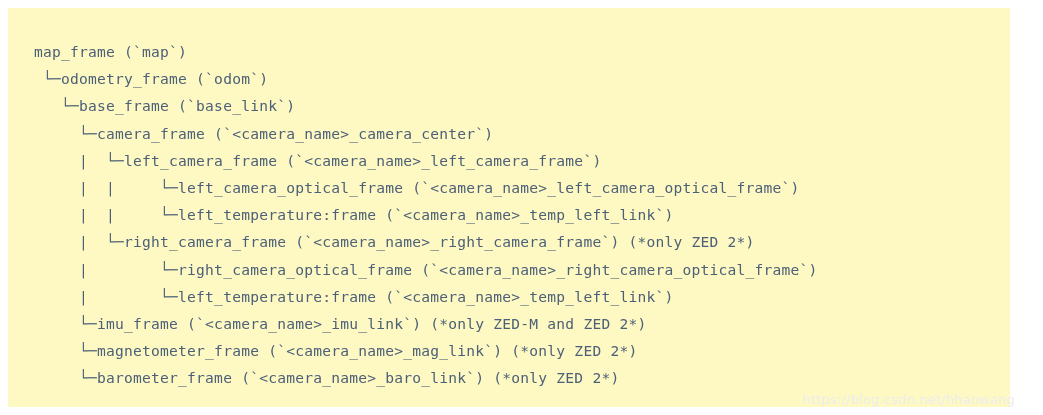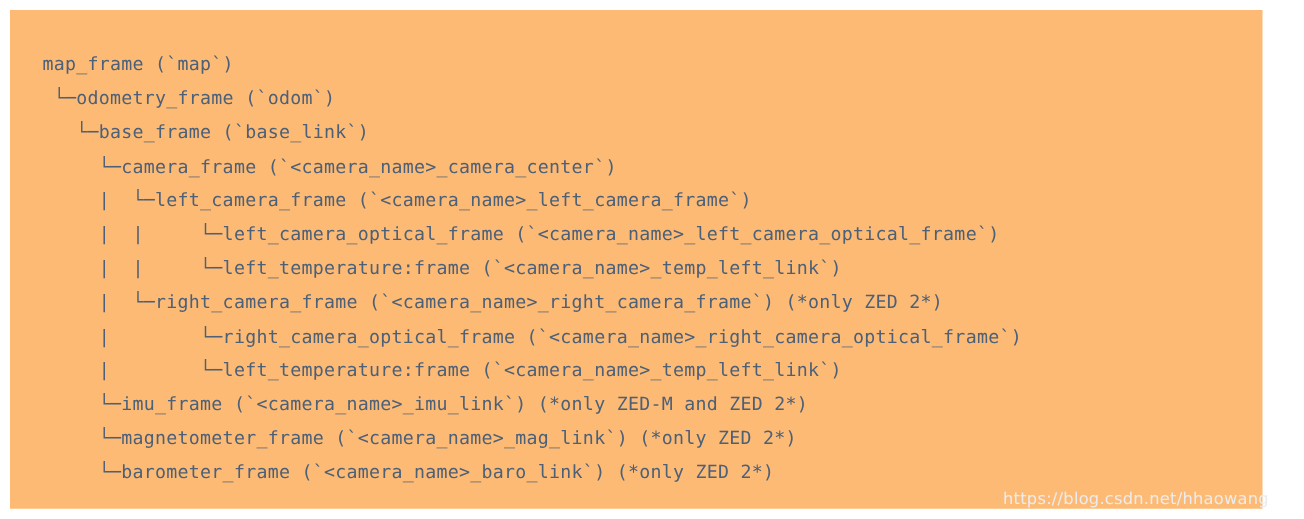--- a/index.html
+++ b/index.html
@@ -63,19 +63,19 @@
     letter-spacing: 0.2px;
     white-space: pre;
     user-select: none;
   }
 </style>
 </head>
 <body>
 
 <div id="page-root" style="background: rgb(255, 255, 255);">
 
-  <div id="code-block" style="background: #fdba74;">
+  <div id="code-block" style="background: #fef9c3;">
     <div id="code-lines" style="color: rgb(76, 96, 120);"><div class="code-line">map_frame (`map`)</div><div class="code-line"> └─odometry_frame (`odom`)</div><div class="code-line">   └─base_frame (`base_link`)</div><div class="code-line">     └─camera_frame (`&lt;camera_name&gt;_camera_center`)</div><div class="code-line">     |  └─left_camera_frame (`&lt;camera_name&gt;_left_camera_frame`)</div><div class="code-line">     |  |     └─left_camera_optical_frame (`&lt;camera_name&gt;_left_camera_optical_frame`)</div><div class="code-line">     |  |     └─left_temperature:frame (`&lt;camera_name&gt;_temp_left_link`)</div><div class="code-line">     |  └─right_camera_frame (`&lt;camera_name&gt;_right_camera_frame`) (*only ZED 2*)</div><div class="code-line">     |        └─right_camera_optical_frame (`&lt;camera_name&gt;_right_camera_optical_frame`)</div><div class="code-line">     |        └─left_temperature:frame (`&lt;camera_name&gt;_temp_left_link`)</div><div class="code-line">     └─imu_frame (`&lt;camera_name&gt;_imu_link`) (*only ZED-M and ZED 2*)</div><div class="code-line">     └─magnetometer_frame (`&lt;camera_name&gt;_mag_link`) (*only ZED 2*)</div><div class="code-line">     └─barometer_frame (`&lt;camera_name&gt;_baro_link`) (*only ZED 2*)</div></div>
   </div>
 
   <div id="watermark" style="color: rgb(236, 236, 238);">https://blog.csdn.net/hhaowang</div>
 
 </div>
 
 </body></html>

